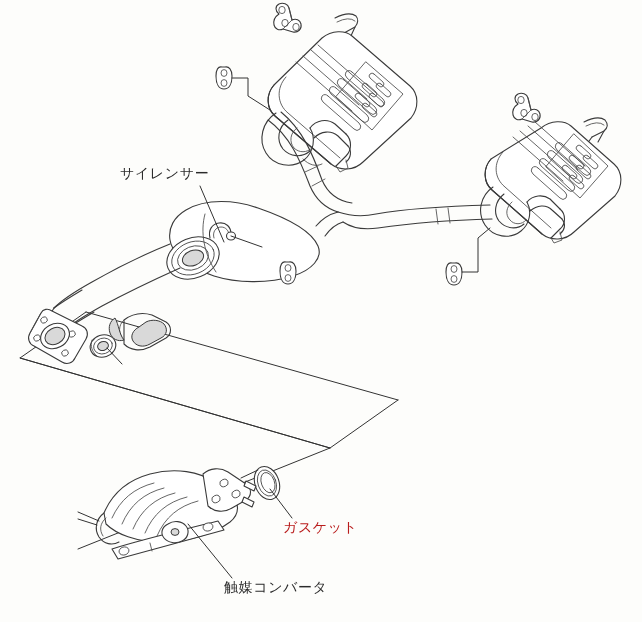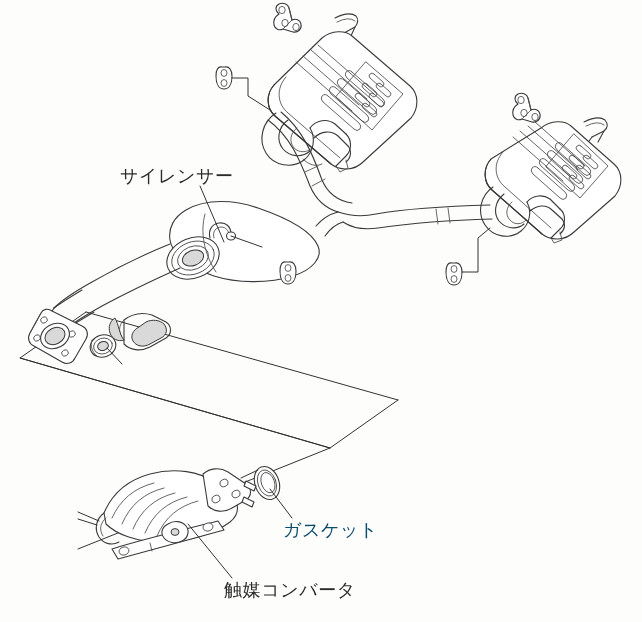--- a/index.html
+++ b/index.html
@@ -24,22 +24,22 @@
     position: absolute;
     left: 0;
     top: 0;
     width: 642px;
     height: 622px;
     display: block;
   }
   .label-text {
     position: absolute;
     color: #2b2b2b;
-    font-family: Liberation Serif, serif;
-    font-size: 18px;
+    font-family: Liberation Mono, monospace;
+    font-size: 14px;
     letter-spacing: 0.6px;
     white-space: nowrap;
     line-height: 1;
     -webkit-font-smoothing: antialiased;
   }
   #label-silencer   { left: 120px; top: 167px; }
   #label-selflock   { left: 124px; top: 367px; }
   #label-gasket     { left: 283px; top: 521px; }
   #label-catalytic  { left: 224px; top: 581px; }
 </style>
@@ -355,17 +355,17 @@
       <path class="ln-l" d="M 200 186 L 224 242"></path>
       <path class="ln-l" d="M 122 364 L 107 348"></path>
       <path class="ln-l" d="M 292 518 L 270 489"></path>
       <path class="ln-l" d="M 232 578 L 188 524"></path>
     </g>
   </svg>
 
   <div class="label-text" id="label-silencer" style="left: 120px; top: 167px; color: rgb(43, 43, 43);">サイレンサー</div>
 
 
-  <div class="label-text" id="label-gasket" style="left: 283px; top: 521px; color: #0c4a6e;">ガスケット</div>
+  <div class="label-text" id="label-gasket" style="left: 283px; top: 521px; color: #b91c1c;">ガスケット</div>
 
   <div class="label-text" id="label-catalytic" style="left: 224px; top: 581px; color: rgb(43, 43, 43);">触媒コンバータ</div>
 
 </div>
 
 </body></html>

